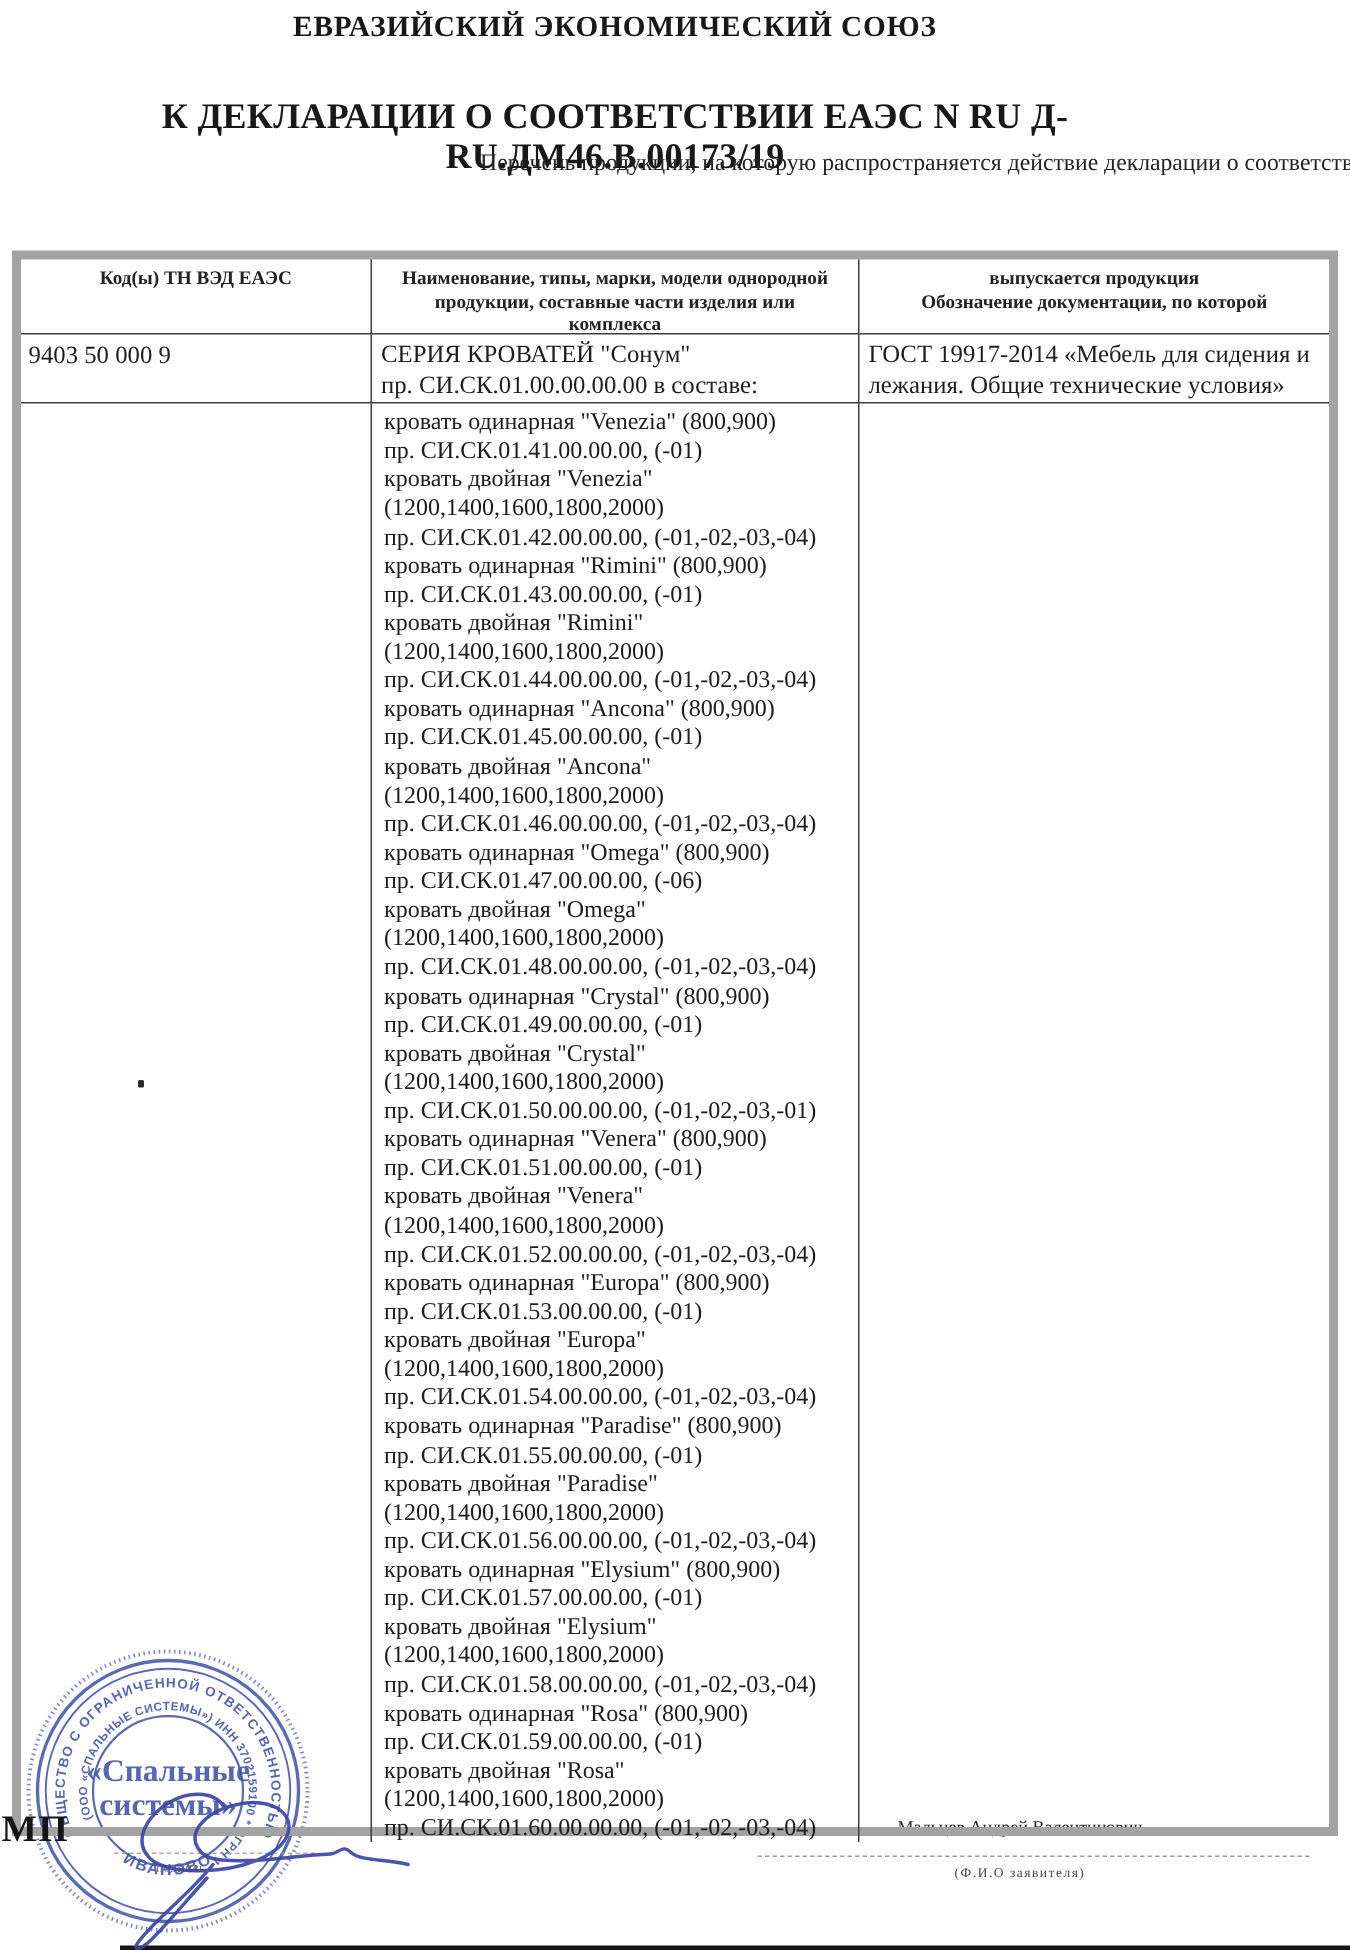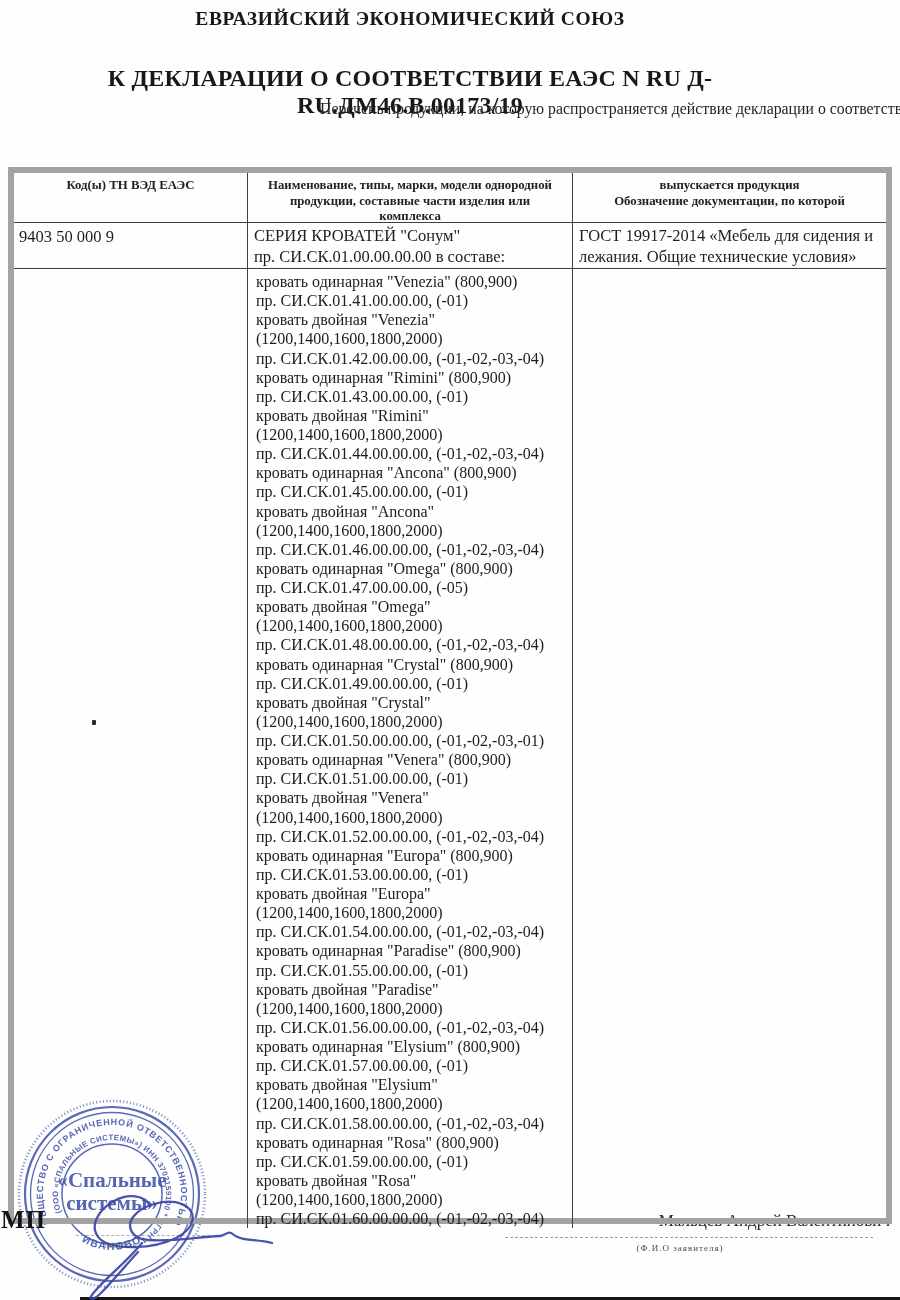--- a/index.html
+++ b/index.html
@@ -27,21 +27,21 @@
   .hcell .hline{padding:0 10px;}
   .r1cell{font-size:16.5px;line-height:21px;padding:2px 4px 0 6px;color:#1d1d1d;}
   .r1cell.mid,{padding-left:8px;}
   .plist{padding:3px 0 0 8px;font-size:16px;line-height:19.12px;color:#1d1d1d;}
   .plist div{white-space:nowrap;}
   .codecell{font-size:16.5px;padding:3px 0 0 5px;}
   
   .mp{left:1px;top:1206px;font-size:25px;font-weight:bold;color:#141414;letter-spacing:1px;z-index:5;}
   .sig-dash{left:76px;top:1235px;width:134px;border-top:1px dashed #9a9aa5;opacity:.8;z-index:4;}
   .podpis{left:104px;top:1240px;font-size:8.5px;color:#6d6d78;letter-spacing:.5px;z-index:4;}
-  .nameblock{left:470px;top:1211px;width:420px;text-align:right;font-size:17px;color:#262626;}
+  .nameblock{left:470px;top:1211px;width:420px;text-align:center;font-size:12px;color:#262626;}
   .nameline{left:505px;top:1237px;width:368px;border-top:1.2px dashed #9c9c9c;}
   .fio{left:470px;top:1243px;width:420px;text-align:center;font-size:9px;color:#4a4a4a;letter-spacing:1px;}
   .dot-art{left:92px;top:720px;width:4px;height:5px;background:#2c2c2c;border-radius:1px;}
   .scanbar{left:80px;top:1297px;width:820px;height:3px;background:#161616;}
   .stamp{left:14px;top:1094px;z-index:1;}
   .sig{left:50px;top:1183px;z-index:6;}
 </style>
 </head>
 <body>
 
@@ -87,21 +87,21 @@
         <div>пр. СИ.СК.01.43.00.00.00, (-01)</div>
         <div>кровать двойная "Rimini"</div>
         <div>(1200,1400,1600,1800,2000)</div>
         <div>пр. СИ.СК.01.44.00.00.00, (-01,-02,-03,-04)</div>
         <div>кровать одинарная "Ancona" (800,900)</div>
         <div>пр. СИ.СК.01.45.00.00.00, (-01)</div>
         <div>кровать двойная "Ancona"</div>
         <div>(1200,1400,1600,1800,2000)</div>
         <div>пр. СИ.СК.01.46.00.00.00, (-01,-02,-03,-04)</div>
         <div>кровать одинарная "Omega" (800,900)</div>
-        <div>пр. СИ.СК.01.47.00.00.00, (-05)</div>
+        <div>пр. СИ.СК.01.47.00.00.00, (-06)</div>
         <div>кровать двойная "Omega"</div>
         <div>(1200,1400,1600,1800,2000)</div>
         <div>пр. СИ.СК.01.48.00.00.00, (-01,-02,-03,-04)</div>
         <div>кровать одинарная "Crystal" (800,900)</div>
         <div>пр. СИ.СК.01.49.00.00.00, (-01)</div>
         <div>кровать двойная "Crystal"</div>
         <div>(1200,1400,1600,1800,2000)</div>
         <div>пр. СИ.СК.01.50.00.00.00, (-01,-02,-03,-01)</div>
         <div>кровать одинарная "Venera" (800,900)</div>
         <div>пр. СИ.СК.01.51.00.00.00, (-01)</div>

